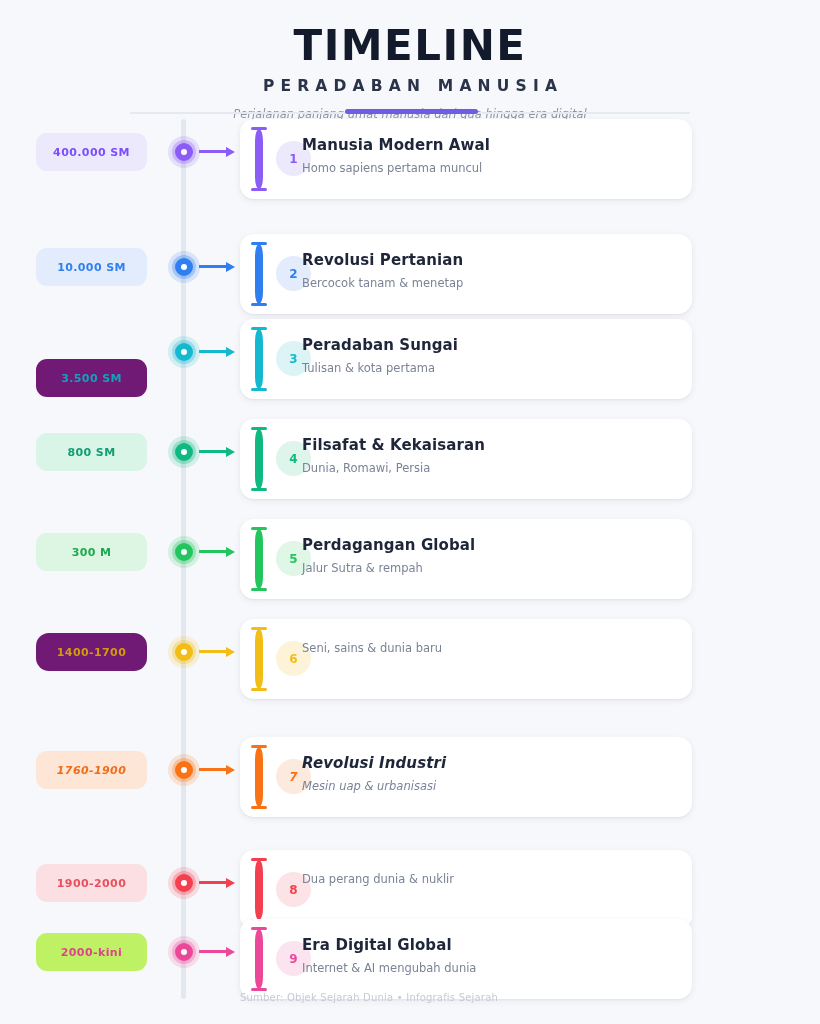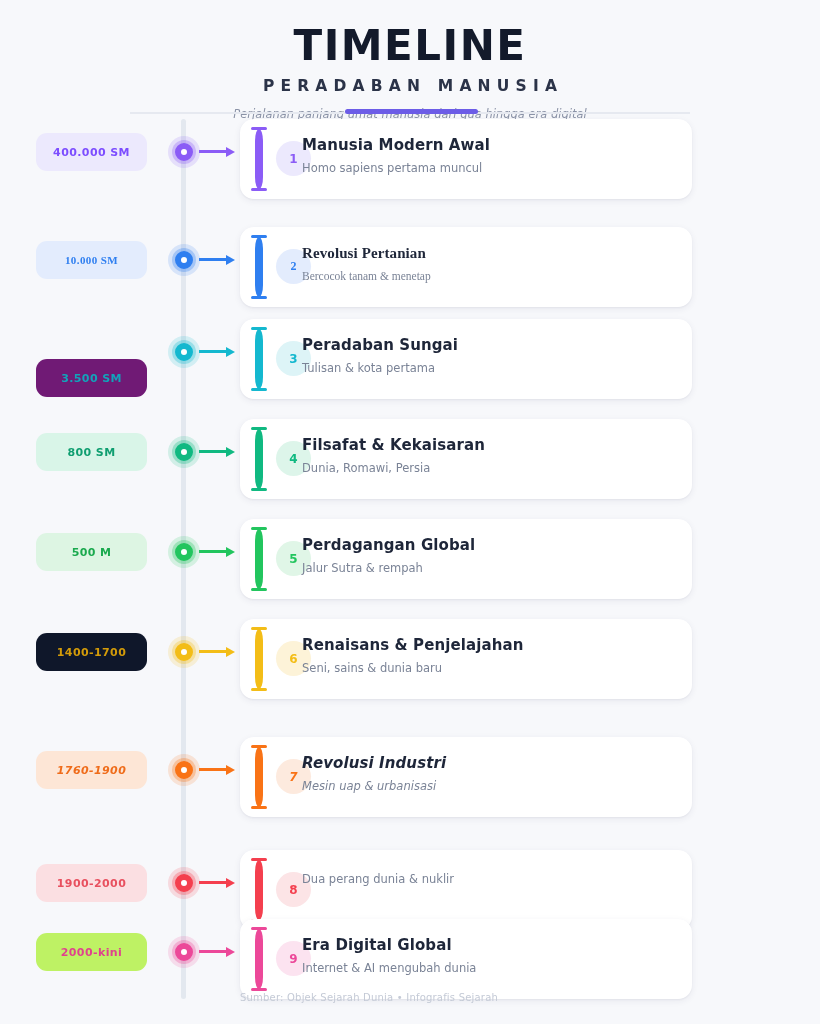--- a/index.html
+++ b/index.html
@@ -290,21 +290,21 @@
           </div>
           <div class="num-circle" style="background: rgb(236, 233, 253); color: rgb(139, 92, 246);">
             <span>1</span>
           </div>
           <div class="card-text">
             <p class="card-title">Manusia Modern Awal</p>
             <p class="card-desc">Homo sapiens pertama muncul</p>
           </div>
         </div>
       </div>
-      <div class="row" style="top: 108px; font-family: Liberation Serif, serif;">
+      <div class="row" style="top: 115px;">
         <div class="era-badge" style="background: rgb(227, 236, 253); color: rgb(47, 127, 240);">
           <span>10.000 SM</span>
         </div>
         <div class="node">
           <span class="halo" style="background: rgb(47, 127, 240);"></span>
           <span class="halo2" style="background: rgb(47, 127, 240);"></span>
           <span class="ring" style="border-color: rgb(47, 127, 240);"></span>
         </div>
         <div class="connector">
           <span class="stem" style="background: rgb(47, 127, 240);"></span>
@@ -376,21 +376,21 @@
             <span>4</span>
           </div>
           <div class="card-text">
             <p class="card-title">Filsafat &amp; Kekaisaran</p>
             <p class="card-desc">Dunia, Romawi, Persia</p>
           </div>
         </div>
       </div>
       <div class="row" style="top: 400px;">
         <div class="era-badge" style="background: rgb(221, 245, 227); color: rgb(26, 169, 78);">
-          <span>500 M</span>
+          <span>300 M</span>
         </div>
         <div class="node">
           <span class="halo" style="background: rgb(34, 197, 94);"></span>
           <span class="halo2" style="background: rgb(34, 197, 94);"></span>
           <span class="ring" style="border-color: rgb(34, 197, 94);"></span>
         </div>
         <div class="connector">
           <span class="stem" style="background: rgb(34, 197, 94);"></span>
           <span class="head" style="border-left-color: rgb(34, 197, 94);"></span>
         </div>
@@ -403,21 +403,21 @@
           <div class="num-circle" style="background: rgb(224, 246, 231); color: rgb(34, 197, 94);">
             <span>5</span>
           </div>
           <div class="card-text">
             <p class="card-title">Perdagangan Global</p>
             <p class="card-desc">Jalur Sutra &amp; rempah</p>
           </div>
         </div>
       </div>
       <div class="row" style="top: 500px;">
-        <div class="era-badge" style="background: #0f172a; color: rgb(211, 155, 9);">
+        <div class="era-badge" style="background: #701a75; color: rgb(211, 155, 9); border-radius: 13px;">
           <span>1400-1700</span>
         </div>
         <div class="node">
           <span class="halo" style="background: rgb(243, 189, 23);"></span>
           <span class="halo2" style="background: rgb(243, 189, 23);"></span>
           <span class="ring" style="border-color: rgb(243, 189, 23);"></span>
         </div>
         <div class="connector">
           <span class="stem" style="background: rgb(243, 189, 23);"></span>
           <span class="head" style="border-left-color: rgb(243, 189, 23);"></span>
@@ -425,21 +425,20 @@
         <div class="card">
           <div class="beam">
             <span class="cap cap-top" style="background: rgb(243, 189, 23);"></span>
             <span class="body" style="background: rgb(243, 189, 23);"></span>
             <span class="cap cap-bottom" style="background: rgb(243, 189, 23);"></span>
           </div>
           <div class="num-circle" style="background: rgb(253, 243, 216); color: rgb(243, 189, 23);">
             <span>6</span>
           </div>
           <div class="card-text">
-            <p class="card-title">Renaisans &amp; Penjelajahan</p>
             <p class="card-desc">Seni, sains &amp; dunia baru</p>
           </div>
         </div>
       </div>
       <div class="row" style="top: 618px; font-style: italic;">
         <div class="era-badge" style="background: rgb(253, 230, 214); color: rgb(239, 108, 26);">
           <span>1760-1900</span>
         </div>
         <div class="node">
           <span class="halo" style="background: rgb(249, 115, 22);"></span>

